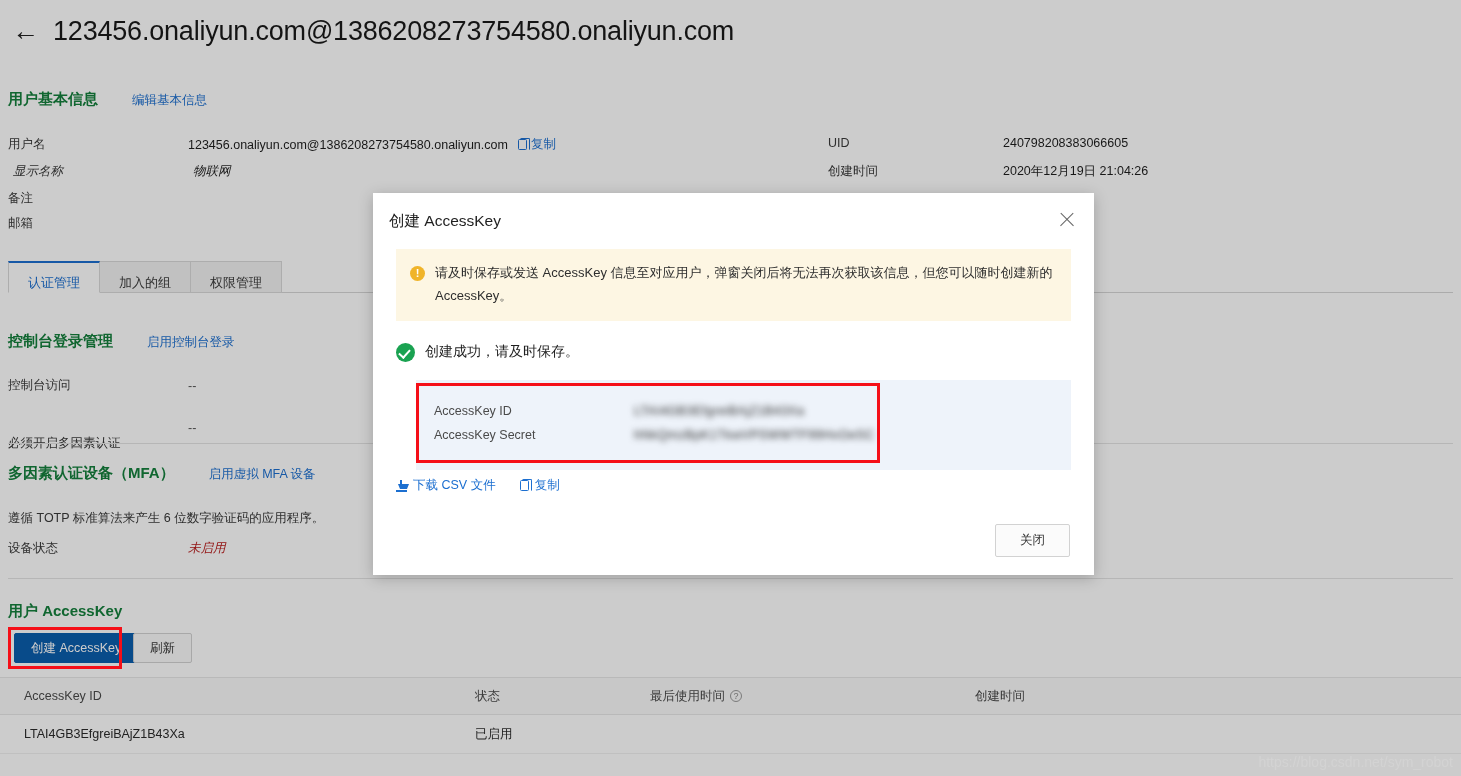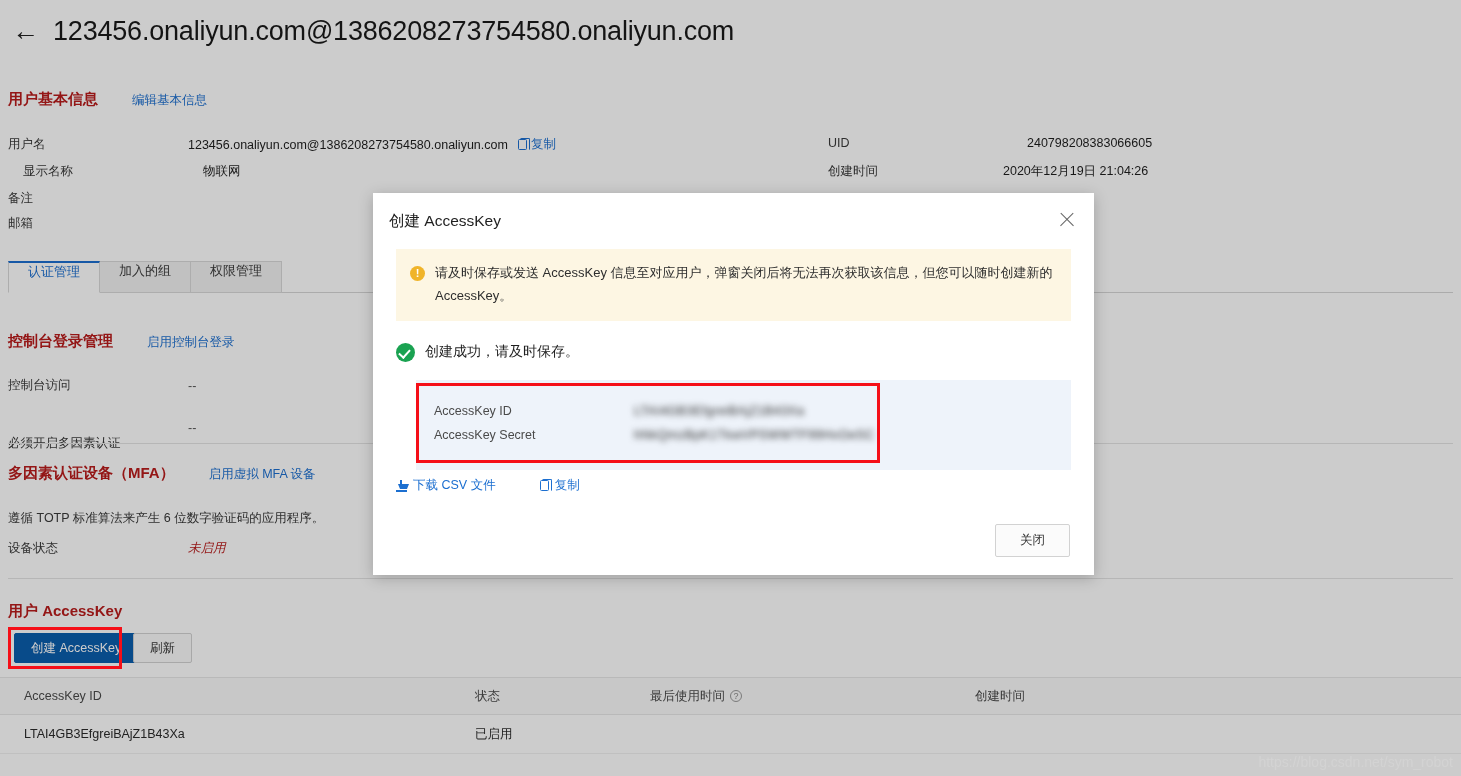--- a/index.html
+++ b/index.html
@@ -56,21 +56,21 @@
   }
 
   
   .section-head {
     position: absolute;
     display: flex; align-items: baseline;
   }
   .section-head .title {
     font-size: 15px;
     font-weight: bold;
-    color: #b91c1c;
+    color: #15803d;
     white-space: nowrap;
   }
   .section-head .action-link {
     font-size: 12.5px;
     color: #1c6fd0;
     margin-left: 34px;
     white-space: nowrap;
     cursor: pointer;
   }
 
@@ -124,21 +124,21 @@
   #tabs::after {
     content: "";
     position: absolute;
     left: 0; bottom: 0;
     width: 1445px; height: 1px;
     background: #d6d6d6;
   }
   .tab {
     height: 32px;
     padding: 0 19px;
-    display: flex; align-items: flex-start;
+    display: flex; align-items: flex-end;
     font-size: 13px;
     color: #3c3c3c;
     border: 1px solid #d9d9d9;
     border-left: none;
     background: #f2f2f2;
     cursor: pointer;
     position: relative;
     z-index: 2;
   }
   .tab:first-child { border-left: 1px solid #d9d9d9; }
@@ -344,21 +344,21 @@
     letter-spacing: 0.4px;
     user-select: none;
     white-space: nowrap;
   }
 
   #modal-links {
     position: absolute;
     left: 23px; top: 284px;
     display: flex;
     align-items: center;
-    gap: 44px;
+    gap: 24px;
     font-size: 12.5px;
   }
   .mlink {
     color: #1c6fd0;
     cursor: pointer;
     display: inline-flex;
     align-items: center;
     gap: 6px;
     white-space: nowrap;
   }
@@ -412,36 +412,36 @@
 
   <div class="kv" style="left:8px; top:136px;">
     <span class="k" style="width:180px;">用户名</span>
     <span class="v">123456.onaliyun.com@1386208273754580.onaliyun.com</span>
     <span class="copylink">
       <span class="icon-copy"></span>
       <span>复制</span>
     </span>
   </div>
 
-  <div class="kv" style="left:23px; top:163px;">
+  <div class="kv" style="left:13px; top:163px;font-style:italic;">
     <span class="k" style="width:180px;">显示名称</span>
     <span class="v">物联网</span>
   </div>
 
   <div class="kv" style="left:8px; top:190px;">
     <span class="k" style="width:180px;">备注</span>
     <span class="v"></span>
   </div>
 
   <div class="kv" style="left:8px; top:215px;">
     <span class="k" style="width:180px;">邮箱</span>
     <span class="v"></span>
   </div>
 
-  <div class="kv" style="left:828px; top:136px;gap:24px;">
+  <div class="kv" style="left:828px; top:136px;">
     <span class="k" style="width:175px;">UID</span>
     <span class="v">240798208383066605</span>
   </div>
 
   <div class="kv" style="left:828px; top:163px;">
     <span class="k" style="width:175px;">创建时间</span>
     <span class="v">2020年12月19日 21:04:26</span>
   </div>
 
   <div id="tabs">

